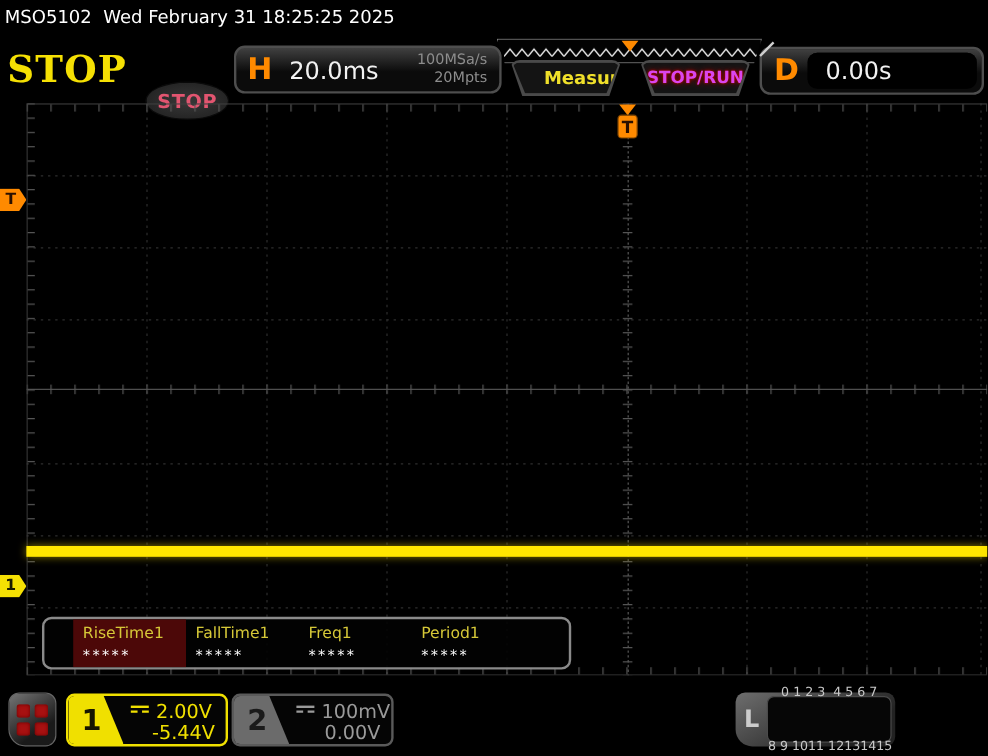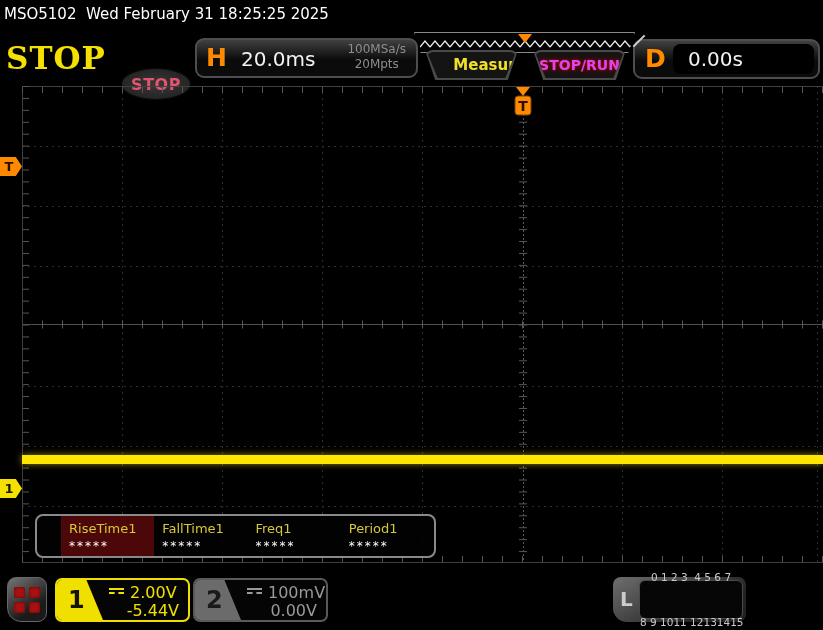--- a/index.html
+++ b/index.html
@@ -14,21 +14,21 @@
         font-weight:bold;font-size:31px;letter-spacing:1px;}
   .runstate{position:absolute;left:121px;top:47px;width:68px;height:30px;border-radius:50%;
         background:radial-gradient(ellipse at center,#383838,#1d1d1d);border:1px solid #0a0a0a;
         display:flex;align-items:center;justify-content:center;margin-top:21px;}
   .runstate span{color:#e25570;font-weight:bold;font-size:16px;letter-spacing:.5px;}
 
   .hblock{position:absolute;left:195px;top:38px;width:223px;height:40px;border-radius:9px;
         background:linear-gradient(#404040,#0b0b0b 55%);border:2px solid #4e4e4e;box-sizing:border-box;}
   .hblock .hletter{position:absolute;left:9px;top:3px;color:#ff8a00;font-size:25px;font-weight:bold;}
   .hblock .tbase{position:absolute;left:44px;top:7px;color:#f2f2f2;font-size:20px;}
-  .hblock .srcol{position:absolute;right:10px;top:2px;text-align:center;color:#8d8d8d;font-size:12px;line-height:15px;}
+  .hblock .srcol{position:absolute;right:10px;top:2px;text-align:right;color:#8d8d8d;font-size:12px;line-height:15px;}
 
   .pstrip{position:absolute;left:414px;top:32px;width:221px;height:21px;background:#020202;
         border:1px solid #888;box-sizing:border-box;
         clip-path:polygon(0 0,100% 0,97% 100%,3% 100%);}
   .pstrip svg{position:absolute;left:5px;bottom:3px;}
   .ptrig{position:absolute;left:103px;top:1px;width:0;height:0;
         border-left:7px solid transparent;border-right:7px solid transparent;border-top:9px solid #ff8a00;}
 
   .menubtn{position:absolute;width:93px;height:30px;}
   .menubtn .outer{position:absolute;inset:0;background:#4a4a4a;border-radius:8px;
@@ -54,21 +54,21 @@
         box-shadow:0 0 7px rgba(255,230,0,.55);}
 
   
   .sidemark{position:absolute;left:0;width:22px;height:19px;display:flex;align-items:center;
         clip-path:polygon(0 0,72% 0,100% 50%,72% 100%,0 100%);font-weight:bold;font-size:13px;
         justify-content:center;padding-right:4px;box-sizing:border-box;}
   .trigmark{top:157px;background:#ff8a00;color:#2a1000;}
   .ch1mark{top:479px;background:#f5e003;color:#1a1a00;}
 
   
-  .mpanel{position:absolute;left:35px;top:514px;width:401px;height:44px;background:rgba(2,2,2,.88);
+  .mpanel{position:absolute;left:35px;top:514px;width:441px;height:44px;background:rgba(2,2,2,.88);
         border:2px solid #8a8a8a;border-radius:8px;box-sizing:border-box;display:flex;padding-left:24px;overflow:hidden;}
   .mcell{width:94px;height:100%;padding:5px 0 0 8px;box-sizing:border-box;}
   .mcell.selected{background:#4c0808;}
   .mlabel{color:#d6c838;font-size:13px;}
   .mvalue{color:#fff;font-size:12px;letter-spacing:2px;margin-top:3px;}
 
   
   .navbtn{position:absolute;left:7px;top:577px;width:40px;height:45px;border-radius:9px 9px 9px 14px;
         background:linear-gradient(145deg,#757575,#1a1a1a 70%);border:1px solid #666;box-sizing:border-box;
         display:grid;grid-template-columns:11px 11px;grid-template-rows:11px 11px;gap:4px;

